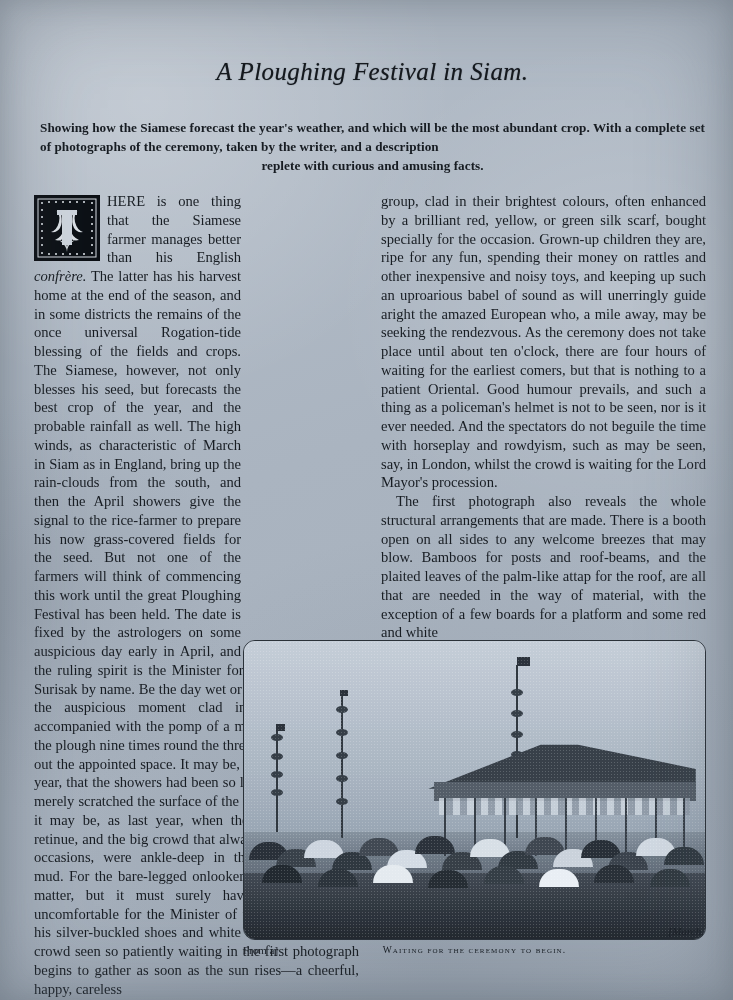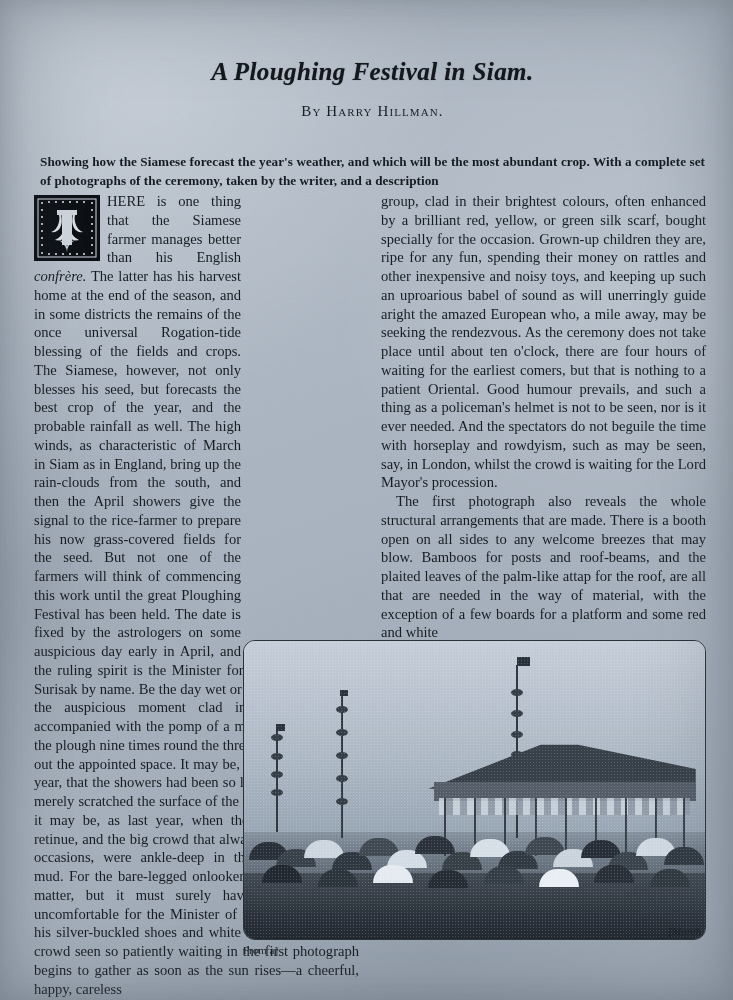--- a/index.html
+++ b/index.html
@@ -22,21 +22,21 @@
       linear-gradient(160deg,#b6bfca 0%,#aab4c0 45%,#a4aeba 100%);
   }
   .vignette{
     position:absolute;inset:0;pointer-events:none;
     box-shadow:inset 0 0 90px rgba(70,80,92,0.40), inset 0 0 26px rgba(70,80,92,0.22);
   }
   .sheet{position:absolute;inset:0;}
 
   .head{position:absolute;left:40px;right:28px;top:58px;}
   .title{
-    text-align:center;font-style:italic;font-weight:bold;
+    text-align:center;font-style:italic;font-weight:normal;
     font-size:25px;letter-spacing:0.4px;color:#14181d;
     text-shadow:0 0 1px rgba(20,24,29,0.55);
   }
   .byline{
     text-align:center;margin-top:17px;
     font-variant:small-caps;font-size:15px;letter-spacing:1.1px;color:#1a1f25;
   }
   .standfirst{
     margin-top:32px;font-size:13.2px;line-height:1.44;
     text-align:justify;font-weight:bold;color:#171c22;letter-spacing:0.05px;
@@ -124,24 +124,24 @@
 </style>
 </head>
 <body>
 
 <div class="paper"></div>
 
 <div class="sheet">
 
   <div class="head">
     <div class="title">A Ploughing Festival in Siam.</div>
-    <div class="byline">By Harry Hillman.</div>
     <div class="standfirst">
       <span>Showing how the Siamese forecast the year's weather, and which will be the most abundant</span>
       <span>crop.  With a complete set of photographs of the ceremony, taken by the writer, and a description</span>
+      <span class="last">replete with curious and amusing facts.</span>
     </div>
   </div>
 
   <div class="cols">
 
     <div class="col left">
       <div class="photo-gap"></div>
       <div class="dropcap">
         <svg viewBox="0 0 64 64" aria-hidden="true">
           <rect x="0" y="0" width="64" height="64" fill="#0d1116"></rect>
@@ -266,17 +266,18 @@
           <div class="umb" style="left:76%;bottom:16%;background:#2d343b;"></div>
           <div class="umb" style="left:88%;bottom:12%;background:#353d44;"></div>
         </div>
 
         <div class="grain"></div>
       </div>
     </div>
   </div>
 
   <div class="credit-left">From a]</div>
+  <div class="caption">Waiting for the ceremony to begin.</div>
   <div class="credit-right">[March.</div>
 
 </div>
 
 <div class="vignette"></div>
 
 </body></html>

